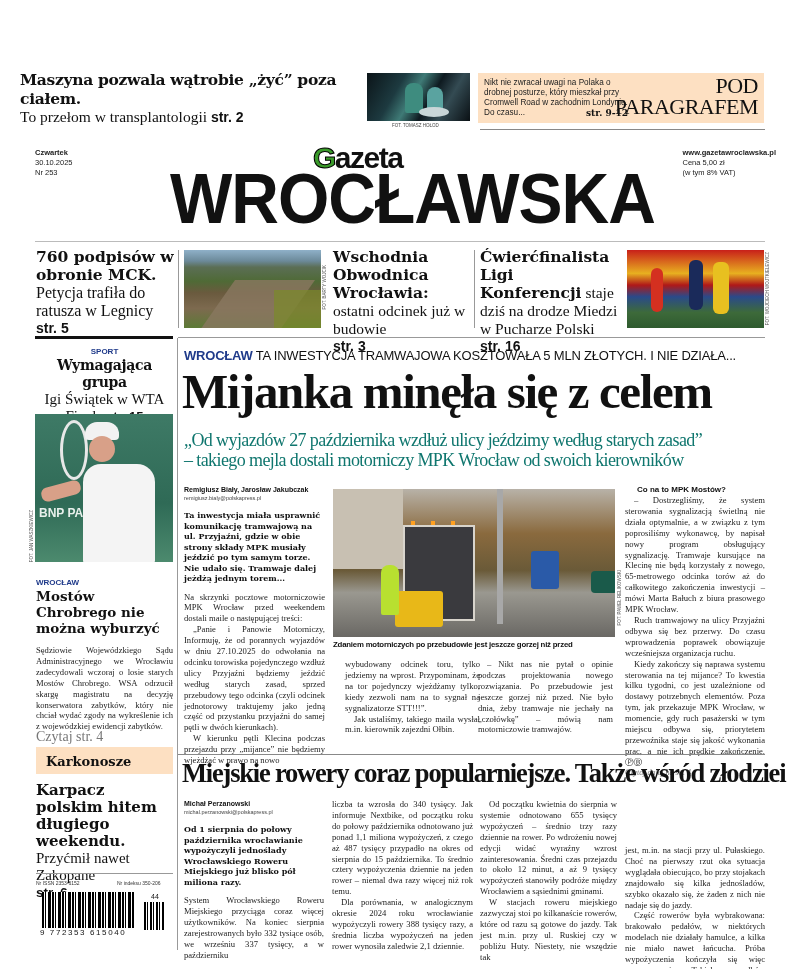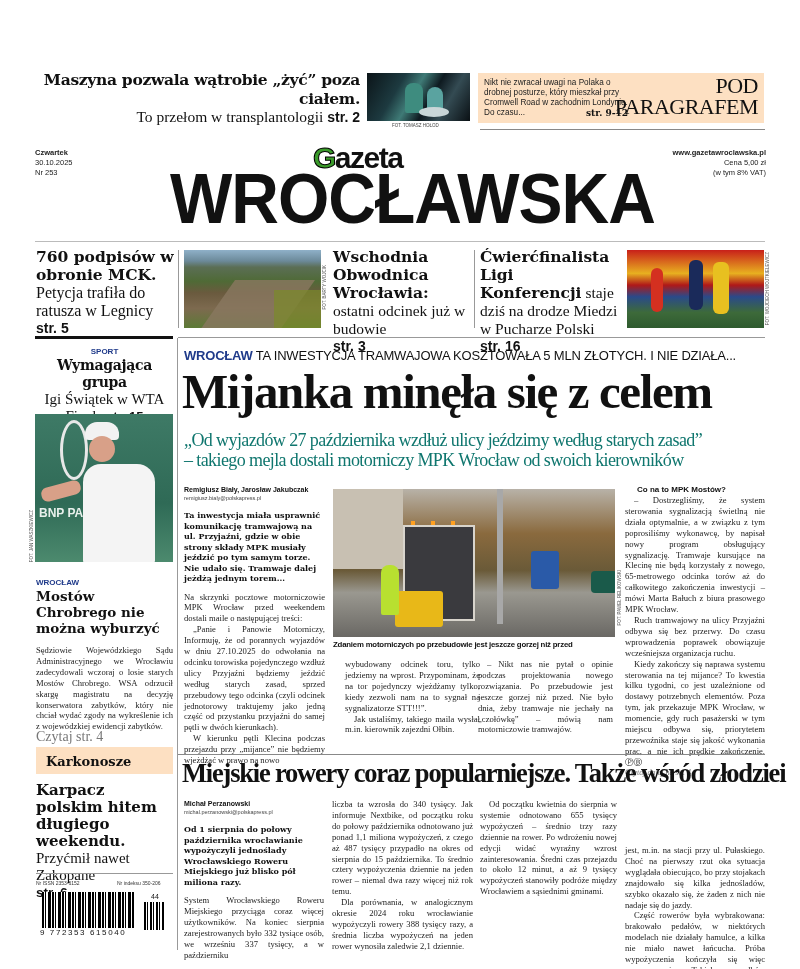--- a/index.html
+++ b/index.html
@@ -15,21 +15,21 @@
 .body-txt p{text-indent:9px}
 .body-txt p.noi{text-indent:0}
 .lead{font-family:"DejaVu Serif",serif;font-weight:bold;font-size:8px;line-height:10.5px;color:#111}
 .vline{position:absolute;width:1px;background:#999}
 .hline{position:absolute;height:1px;background:#999}
 .credit{position:absolute;font-family:"Liberation Sans",sans-serif;font-size:4.5px;color:#555;writing-mode:vertical-rl;transform:rotate(180deg)}
 </style>
 </head>
 <body>
 
-<div class="abs" style="left:20px;top:70px;width:340px;text-align:right">
+<div class="abs" style="left:20px;top:70px;width:340px;">
   <div class="serif bold" style="font-size:15.5px;line-height:19px;letter-spacing:-0.3px">Maszyna pozwala wątrobie „żyć” poza ciałem.</div>
   <div style="font-size:15.5px;line-height:18px">
     <span>To przełom w transplantologii</span>
     <span class="str" style="font-size:14px">str. 2</span>
   </div>
 </div>
 <div class="abs photo" style="left:367px;top:73px;width:103px;height:48px;background:linear-gradient(120deg,#0b1418 0%,#1d3a40 30%,#3f7a76 45%,#0e1a20 60%,#344b53 75%,#0a1014 100%)">
   <div style="position:absolute;left:38px;top:10px;width:18px;height:30px;background:#3e8c7f;border-radius:8px 8px 2px 2px"></div>
   <div style="position:absolute;left:60px;top:14px;width:16px;height:28px;background:#5aa3a0;border-radius:8px 8px 2px 2px"></div>
   <div style="position:absolute;left:52px;top:34px;width:30px;height:10px;background:#c9d6d8;border-radius:50%"></div>
@@ -52,21 +52,21 @@
   <div class="bold">Czwartek</div>
   <div>30.10.2025</div>
   <div>Nr 253</div>
 </div>
 <div class="abs" style="left:170px;top:143px;width:470px;height:85px">
   <div class="abs" style="left:143px;top:0;font-family:'Liberation Sans',sans-serif;font-weight:bold;font-size:30px;line-height:30px;letter-spacing:-1.5px">
     <span style="color:#3a9a2a;-webkit-text-stroke:1px #000">G</span><span>azeta</span>
   </div>
   <div class="abs" style="left:0;top:22px;width:470px;text-align:center;font-family:'Liberation Sans',sans-serif;font-weight:bold;font-size:66px;line-height:62px;letter-spacing:-1px;transform:scaleY(1.08);transform-origin:top">WROCŁAWSKA</div>
 </div>
-<div class="abs sans" style="right:34px;top:148px;font-size:7.5px;line-height:10px;text-align:right;color:#222">
+<div class="abs sans" style="right:24px;top:148px;font-size:7.5px;line-height:10px;color:#222">
   <div class="bold">www.gazetawroclawska.pl</div>
   <div>Cena 5,00 zł</div>
   <div>(w tym 8% VAT)</div>
 </div>
 
 <div class="hline" style="left:35px;top:241px;width:730px;background:#bbb"></div>
 
 <div class="abs" style="left:36px;top:248px;width:138px">
   <div class="serif bold" style="font-size:15.5px;line-height:18px">760 podpisów w obronie MCK.</div>
   <div style="font-size:16px;line-height:18px">Petycja trafiła do ratusza w Legnicy</div>
@@ -208,20 +208,21 @@
   <div class="body-txt">
       <p class="noi">System Wrocławskiego Roweru Miejskiego przyciąga coraz więcej użytkowników. Na koniec sierpnia zarejestrowanych było 332 tysiące osób, we wrześniu 337 tysięcy, a w październiku</p>
     </div>
 </div>
 <div class="abs body-txt" style="left:332px;top:799px;width:141px">
   <p class="noi">liczba ta wzrosła do 340 tysięcy. Jak informuje Nextbike, od początku roku do połowy października odnotowano już ponad 1,1 miliona wypożyczeń, z czego aż 487 tysięcy przypadło na okres od sierpnia do 15 października. To średnio cztery wypożyczenia dziennie na jeden rower – niemal dwa razy więcej niż rok temu.</p>
   <p>Dla porównania, w analogicznym okresie 2024 roku wrocławianie wypożyczyli rowery 388 tysięcy razy, a średnia liczba wypożyczeń na jeden rower wynosiła zaledwie 2,1 dziennie.</p>
 </div>
 <div class="abs body-txt" style="left:480px;top:799px;width:137px">
   <p>Od początku kwietnia do sierpnia w systemie odnotowano 655 tysięcy wypożyczeń – średnio trzy razy dziennie na rower. Po wdrożeniu nowej edycji widać wyraźny wzrost zainteresowania. Średni czas przejazdu to około 12 minut, a aż 9 tysięcy wypożyczeń stanowiły podróże między Wrocławiem a sąsiednimi gminami.</p>
+  <p>W stacjach roweru miejskiego zazwyczaj stoi po kilkanaście rowerów, które od razu są gotowe do jazdy. Tak jest m.in. przy ul. Ruskiej czy w pobliżu Huty. Niestety, nie wszędzie tak</p>
 </div>
 <div class="abs" style="left:625px;top:845px;width:140px">
   <div class="body-txt">
     <p class="noi">jest, m.in. na stacji przy ul. Pułaskiego. Choć na pierwszy rzut oka sytuacja wyglądała obiecująco, bo przy stojakach znajdowało się kilka jednośladów, szybko okazało się, że żaden z nich nie nadaje się do jazdy.</p>
     <p>Część rowerów była wybrakowana: brakowało pedałów, w niektórych modelach nie działały hamulce, a kilka nie miało nawet łańcucha. Próba wypożyczenia kończyła się więc rozczarowaniem. Takich przypadków niestety zdarza się więcej. Grasują złodzieje.</p>
   </div>
   <div style="font-size:13px;font-style:italic;color:#777;line-height:10px">Czytaj str. 5</div>
 </div>
 
 </body></html>

